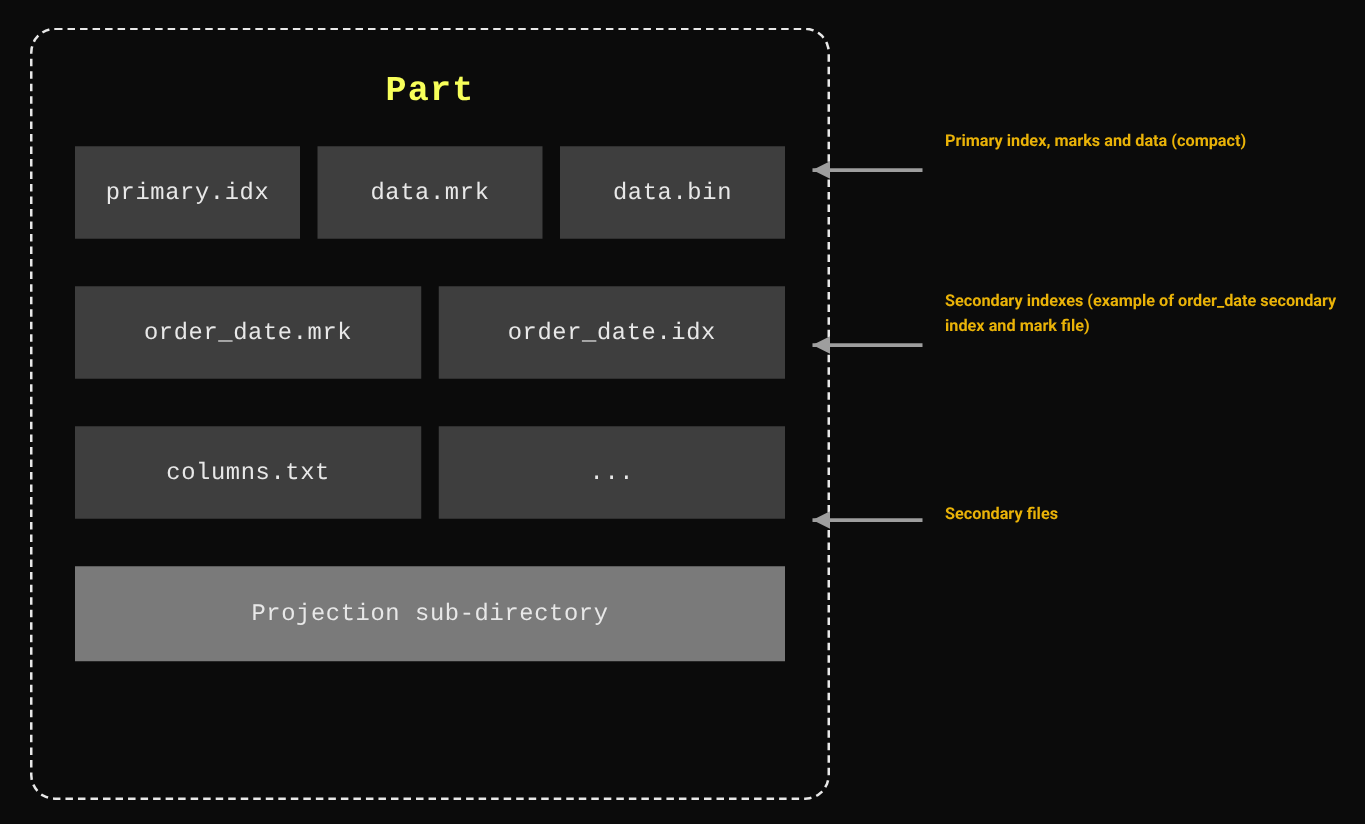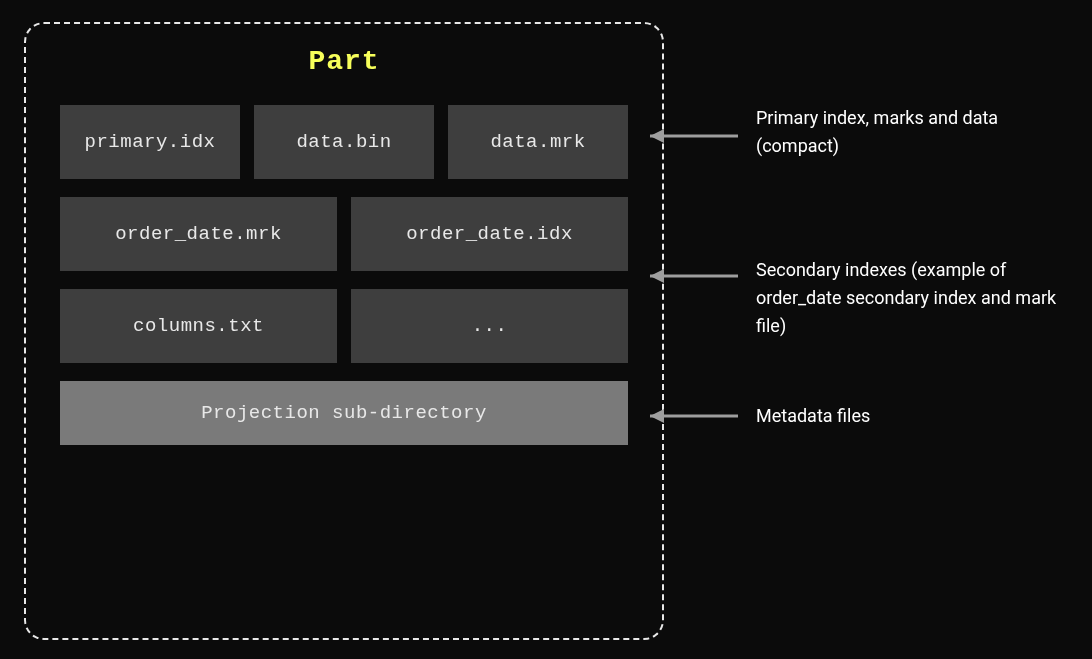--- a/index.html
+++ b/index.html
@@ -25,25 +25,26 @@
       border-radius: 20px;
       padding: 22px 34px 30px 34px;
     }
     .part-title {
       text-align: center;
       color: #f7ff5a;
       font-size: 28px;
       font-weight: bold;
       margin-bottom: 28px;
       letter-spacing: 1px;
+      margin-top: 12px;
     }
     .row {
       display: flex;
       gap: 14px;
-      margin-bottom: 18px;
+      margin-bottom: 38px;
     }
     .file-box {
       background: #3e3e3e;
       color: #e8e8e8;
       display: flex;
       align-items: center;
       justify-content: center;
       height: 74px;
       font-size: 19px;
       letter-spacing: 0.5px;
@@ -56,50 +57,51 @@
     }
     .row3 .file-box {
       flex: 1;
     }
     .projection-box {
       background: #7a7a7a;
       color: #e8e8e8;
       display: flex;
       align-items: center;
       justify-content: center;
-      height: 64px;
+      height: 76px;
       font-size: 19px;
       letter-spacing: 0.5px;
       width: 100%;
     }
     .annotation {
       position: absolute;
-      color: #ffffff;
+      color: #eab308;
       font-family: -apple-system, BlinkMacSystemFont, 'Segoe UI', Roboto, Arial, sans-serif;
-      font-size: 18px;
+      font-size: 13px;
       line-height: 1.55;
       max-width: 320px;
+      font-weight: bold;
     }
     .arrow {
       position: absolute;
     }
     .arrow svg {
       display: block;
     }
   </style>
 </head>
 <body>
 
 <div class="part-container">
   <div class="part-title">Part</div>
 
   <div class="row row1">
     <div class="file-box">primary.idx</div>
+    <div class="file-box">data.mrk</div>
     <div class="file-box">data.bin</div>
-    <div class="file-box">data.mrk</div>
   </div>
 
   <div class="row row2">
     <div class="file-box">order_date.mrk</div>
     <div class="file-box">order_date.idx</div>
   </div>
 
   <div class="row row3">
     <div class="file-box">columns.txt</div>
     <div class="file-box">...</div>
@@ -115,21 +117,21 @@
   </svg>
 </div>
 <div class="annotation" style="left:756px; top:104px;">Primary index, marks and data (compact)</div>
 
 <div class="arrow" style="left:630px; top:264px;">
   <svg width="110" height="24" viewBox="0 0 110 24">
     <line x1="20" y1="12" x2="108" y2="12" stroke="#9e9e9e" stroke-width="3"></line>
     <polygon points="20,12 34,5 34,19" fill="#9e9e9e"></polygon>
   </svg>
 </div>
-<div class="annotation" style="left:756px; top:232px;margin-top:24px;">Secondary indexes (example of order_date secondary index and mark file)</div>
+<div class="annotation" style="left:756px; top:232px;">Secondary indexes (example of order_date secondary index and mark file)</div>
 
 <div class="arrow" style="left:630px; top:404px;">
   <svg width="110" height="24" viewBox="0 0 110 24">
     <line x1="20" y1="12" x2="108" y2="12" stroke="#9e9e9e" stroke-width="3"></line>
     <polygon points="20,12 34,5 34,19" fill="#9e9e9e"></polygon>
   </svg>
 </div>
-<div class="annotation" style="left:756px; top:402px;">Metadata files</div>
+<div class="annotation" style="left:756px; top:402px;">Secondary files</div>
 
 </body></html>

